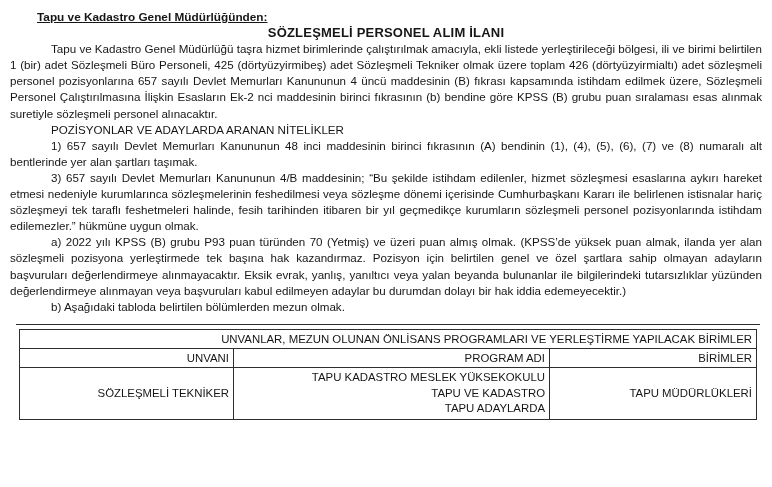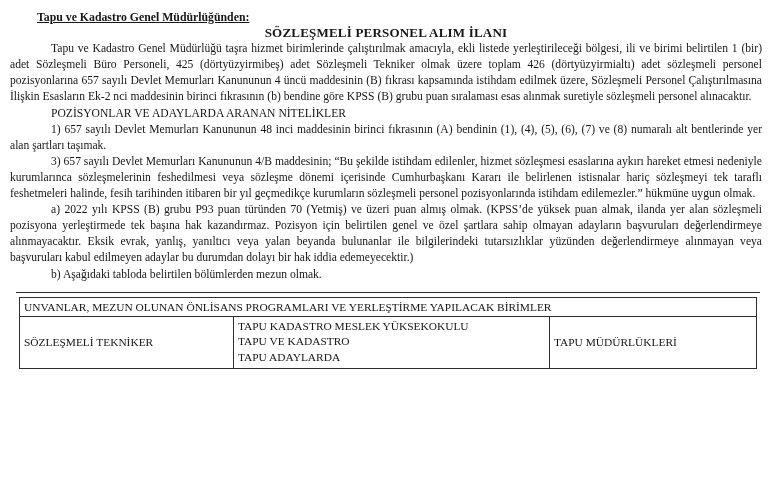--- a/index.html
+++ b/index.html
@@ -4,21 +4,21 @@
 <style>
   * { box-sizing: border-box; }
   html, body { margin: 0; padding: 0; }
   body {
     width: 772px;
     height: 487px;
     background: #ffffff;
     overflow: hidden;
   }
   .doc {
-    font-family: Liberation Serif, serif;
+    font-family: Liberation Sans, sans-serif;
     font-size: 11.6px;
     line-height: 16.1px;
     color: #161616;
     padding: 9px 10px 0 10px;
   }
   .source-heading {
     font-weight: 700;
     text-decoration: underline;
     margin: 0 0 0 27px;
     font-size: 11.8px;
@@ -45,21 +45,21 @@
   table.program-table {
     border-collapse: collapse;
     table-layout: fixed;
     width: 737px;
     margin: 0 0 0 9px;
     font-size: 11.4px;
     color: #161616;
   }
   .program-table th, .program-table td {
     border: 1px solid #2e2e2e;
-    text-align: left;
+    text-align: right;
     vertical-align: middle;
     padding: 1px 4px;
     font-weight: 400;
   }
   .program-table .table-title-cell { height: 19px; }
   .program-table .col-header-row th { height: 19px; }
   .program-table .data-row td { height: 52px; }
   .cell-line { line-height: 15.5px; }
 </style>
 </head>
@@ -91,20 +91,25 @@
   <table class="program-table">
     <colgroup>
       <col style="width:214px">
       <col style="width:316px">
       <col style="width:207px">
     </colgroup>
     <thead>
       <tr>
         <th colspan="3" class="table-title-cell">UNVANLAR, MEZUN OLUNAN ÖNLİSANS PROGRAMLARI VE YERLEŞTİRME YAPILACAK BİRİMLER</th>
       </tr>
+      <tr class="col-header-row">
+        <th>UNVANI</th>
+        <th>PROGRAM ADI</th>
+        <th>BİRİMLER</th>
+      </tr>
     </thead>
     <tbody>
       <tr class="data-row">
         <td>SÖZLEŞMELİ TEKNİKER</td>
         <td>
           <div class="cell-line">TAPU KADASTRO MESLEK YÜKSEKOKULU</div>
           <div class="cell-line">TAPU VE KADASTRO</div>
           <div class="cell-line">TAPU ADAYLARDA</div>
         </td>
         <td>TAPU MÜDÜRLÜKLERİ</td>

